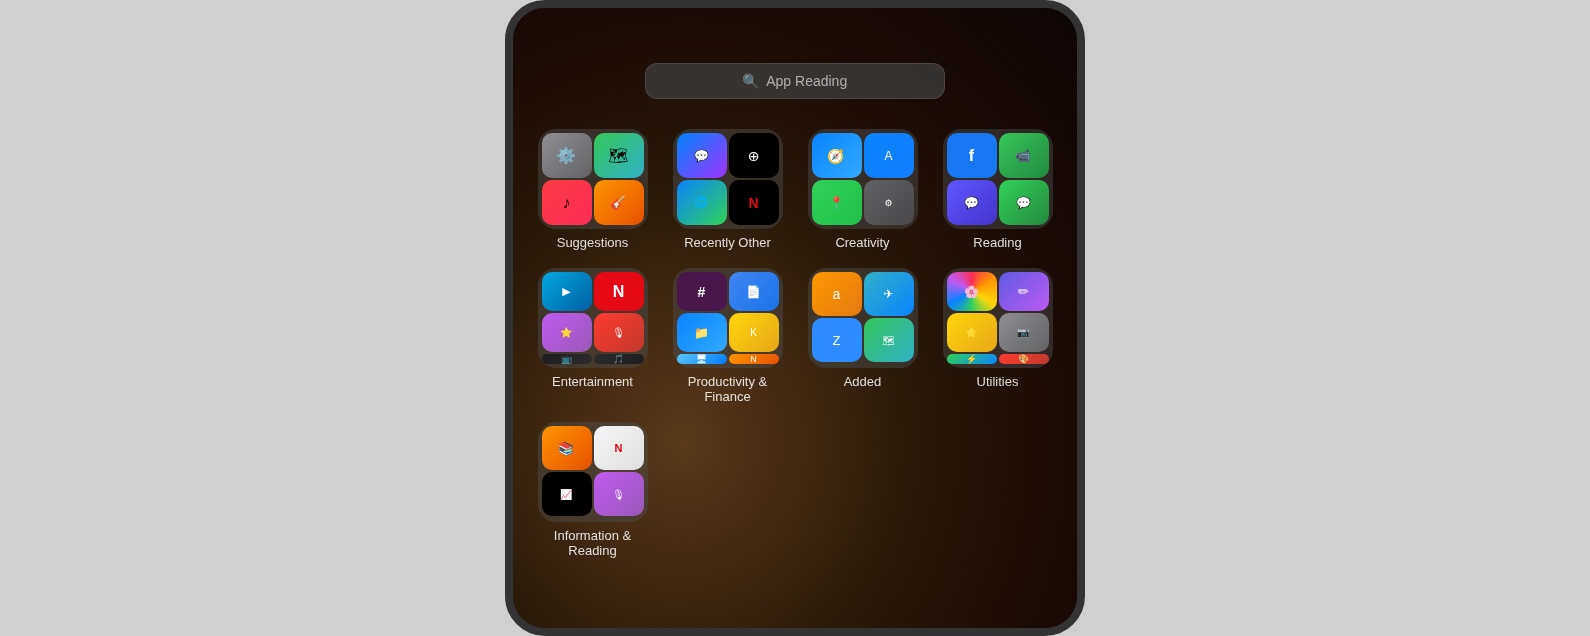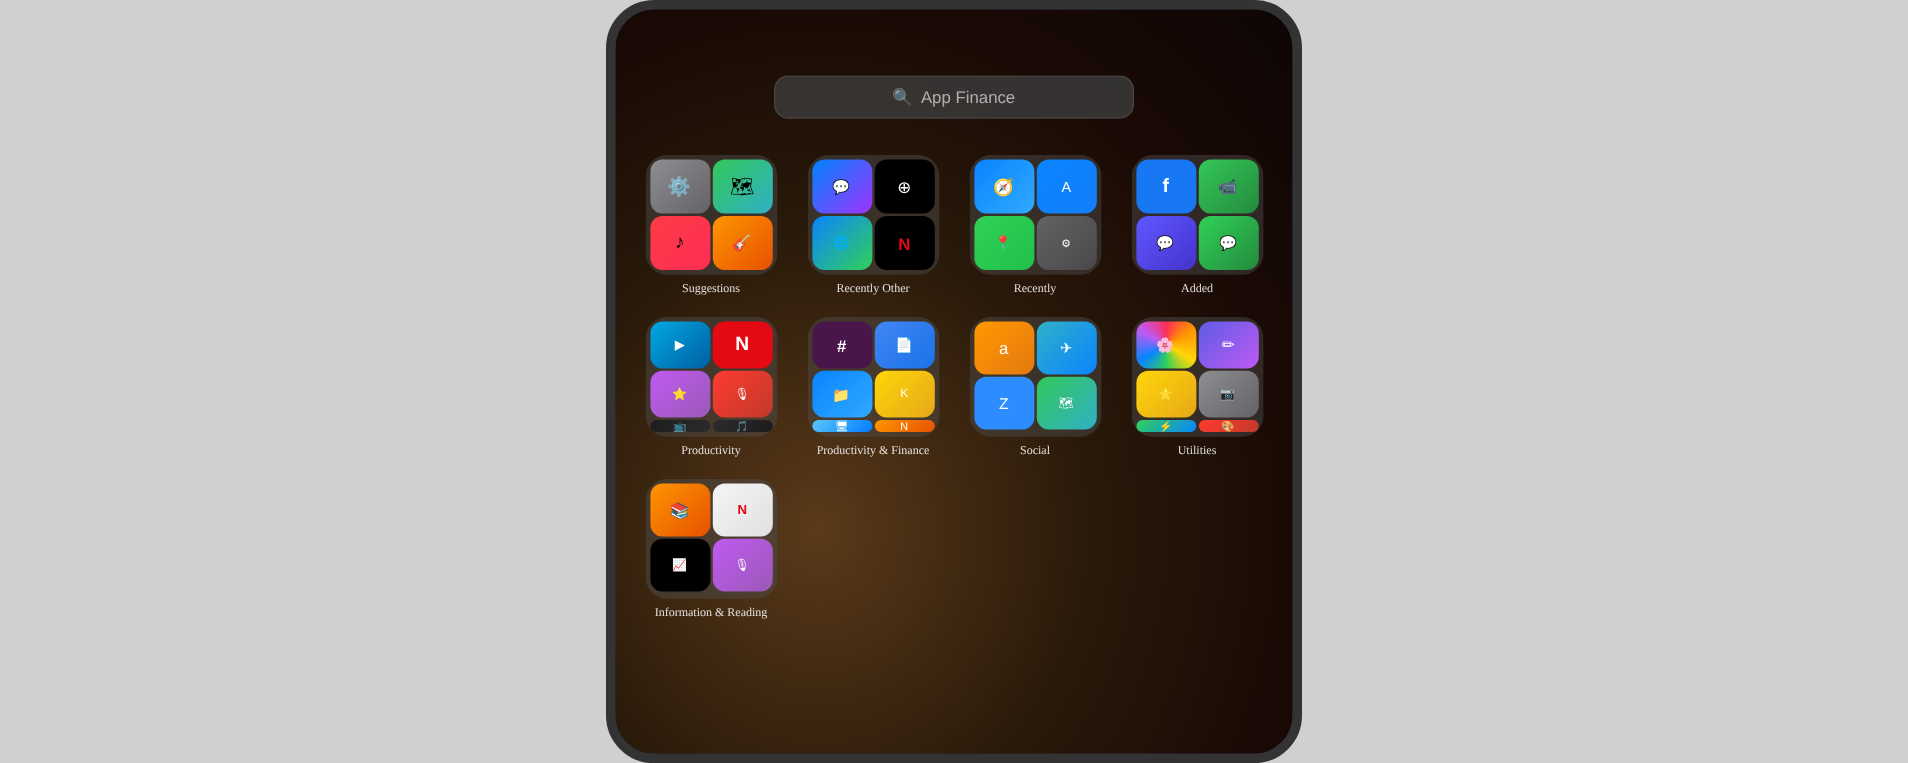--- a/index.html
+++ b/index.html
@@ -88,23 +88,22 @@
       border-radius: 10px;
       display: flex;
       align-items: center;
       justify-content: center;
       font-size: 16px;
       overflow: hidden;
       position: relative;
     }
     .folder-label {
       color: rgba(255,255,255,0.85);
-      font-size: 10px;
+      font-size: 13px;
       text-align: center;
-      font-family: Liberation Serif, serif;
     }
     
     .ic-settings { background: linear-gradient(135deg, #8e8e93, #636366); }
     .ic-maps { background: linear-gradient(135deg, #34c759, #30b0c7); }
     .ic-music { background: linear-gradient(135deg, #fc3c44, #ff2d55); }
     .ic-garageband { background: linear-gradient(135deg, #ff9500, #e65100); }
     .ic-messenger { background: linear-gradient(135deg, #0084ff, #a033ff); }
     .ic-magnifier { background: linear-gradient(135deg, #000, #222); }
     .ic-translate { background: linear-gradient(135deg, #0a84ff, #30d158); }
     .ic-netflix { background: #000; }
@@ -126,21 +125,21 @@
 </head>
 <body>
 
 <div class="device-frame">
   <div class="bg-layer"></div>
 
   <div class="content">
 
     <div class="search-bar">
       <span class="search-icon-glyph">🔍</span>
-      <span>App Finance</span>
+      <span>App Reading</span>
     </div>
 
     <div class="folders-grid">
 
       <div class="folder">
         <div class="folder-box">
           <div class="app-icon ic-settings">⚙️</div>
           <div class="app-icon ic-maps">🗺</div>
           <div class="app-icon ic-music">♪</div>
           <div class="app-icon ic-garageband" style="font-size:13px">🎸</div>
@@ -158,47 +157,47 @@
         <span class="folder-label">Recently Other</span>
       </div>
 
       <div class="folder">
         <div class="folder-box">
           <div class="app-icon ic-safari" style="background:linear-gradient(135deg,#0984ff,#30aaff);color:white;font-size:14px">🧭</div>
           <div class="app-icon ic-appstore" style="background:linear-gradient(135deg,#0984ff,#147efb);color:white;font-size:12px">A</div>
           <div class="app-icon ic-findmy" style="background:linear-gradient(135deg,#30d158,#20c04a);color:white;font-size:12px">📍</div>
           <div class="app-icon" style="background:linear-gradient(135deg,#636366,#48484a);color:white;font-size:9px">⚙</div>
         </div>
-        <span class="folder-label">Recently</span>
+        <span class="folder-label">Creativity</span>
       </div>
 
       <div class="folder">
         <div class="folder-box">
           <div class="app-icon ic-facebook" style="background:#1877f2;color:white;font-size:16px;font-weight:700">f</div>
           <div class="app-icon ic-facetime" style="background:linear-gradient(135deg,#34c759,#248a3d);color:white;font-size:13px">📹</div>
           <div class="app-icon" style="background:linear-gradient(135deg,#5f57ff,#4433cc);color:white;font-size:12px">💬</div>
           <div class="app-icon" style="background:linear-gradient(135deg,#30d158,#248a3d);color:white;font-size:12px">💬</div>
         </div>
-        <span class="folder-label">Added</span>
+        <span class="folder-label">Reading</span>
       </div>
 
     </div>
 
     <div class="folders-grid row2" style="margin-top:18px;">
 
       <div class="folder">
         <div class="folder-box">
           <div class="app-icon" style="background:linear-gradient(135deg,#00a8e1,#005fa3);color:white;font-size:11px">▶</div>
           <div class="app-icon" style="background:#e50914;color:white;font-weight:900;font-size:16px">N</div>
           <div class="app-icon" style="background:linear-gradient(135deg,#bf5af2,#9b59b6);color:white;font-size:10px">⭐</div>
           <div class="app-icon" style="background:linear-gradient(135deg,#ff3b30,#c0392b);color:white;font-size:10px">🎙</div>
           <div class="app-icon" style="background:linear-gradient(135deg,#1c1c1e,#2c2c2e);color:white;font-size:9px">📺</div>
           <div class="app-icon" style="background:linear-gradient(135deg,#2c2c2e,#1c1c1e);color:white;font-size:9px">🎵</div>
         </div>
-        <span class="folder-label">Productivity</span>
+        <span class="folder-label">Entertainment</span>
       </div>
 
       <div class="folder">
         <div class="folder-box">
           <div class="app-icon" style="background:#4a154b;color:white;font-size:14px;font-weight:700">#</div>
           <div class="app-icon" style="background:linear-gradient(135deg,#4285f4,#1a73e8);color:white;font-size:12px">📄</div>
           <div class="app-icon" style="background:linear-gradient(135deg,#0984ff,#30aaff);color:white;font-size:12px">📁</div>
           <div class="app-icon" style="background:linear-gradient(135deg,#ffd60a,#e6a817);color:white;font-size:10px">K</div>
           <div class="app-icon" style="background:linear-gradient(135deg,#5ac8fa,#007aff);color:white;font-size:9px">🖥</div>
           <div class="app-icon" style="background:linear-gradient(135deg,#ff9500,#e65100);color:white;font-size:9px">N</div>
@@ -208,21 +207,21 @@
 
       <div class="folder">
         <div class="folder-box">
           <div class="app-icon" style="background:linear-gradient(135deg,#ff9900,#e47911);color:white;font-size:14px">a</div>
           <div class="app-icon" style="background:linear-gradient(135deg,#30b0c7,#0984ff);color:white;font-size:12px">✈</div>
           <div class="app-icon" style="background:#2d8cff;color:white;font-size:13px">Z</div>
           <div class="app-icon" style="background:linear-gradient(135deg,#34c759,#30b0c7);color:white;font-size:10px">🗺</div>
           <div class="app-icon" style="background:linear-gradient(135deg,#636366,#48484a);color:white;font-size:9px"></div>
           <div class="app-icon" style="background:linear-gradient(135deg,#48484a,#2c2c2e);color:white;font-size:9px"></div>
         </div>
-        <span class="folder-label">Social</span>
+        <span class="folder-label">Added</span>
       </div>
 
       <div class="folder">
         <div class="folder-box">
           <div class="app-icon" style="background:conic-gradient(#ff2d55, #ff9500, #ffd60a, #30d158, #0984ff, #bf5af2, #ff2d55);color:white;font-size:12px">🌸</div>
           <div class="app-icon" style="background:linear-gradient(135deg,#5e5ce6,#bf5af2);color:white;font-size:13px">✏</div>
           <div class="app-icon" style="background:linear-gradient(135deg,#ffd60a,#e6a817);color:white;font-size:10px">⭐</div>
           <div class="app-icon" style="background:linear-gradient(135deg,#8e8e93,#636366);color:white;font-size:10px">📷</div>
           <div class="app-icon" style="background:linear-gradient(135deg,#30d158,#0984ff);color:white;font-size:9px">⚡</div>
           <div class="app-icon" style="background:linear-gradient(135deg,#ff3b30,#c0392b);color:white;font-size:9px">🎨</div>

